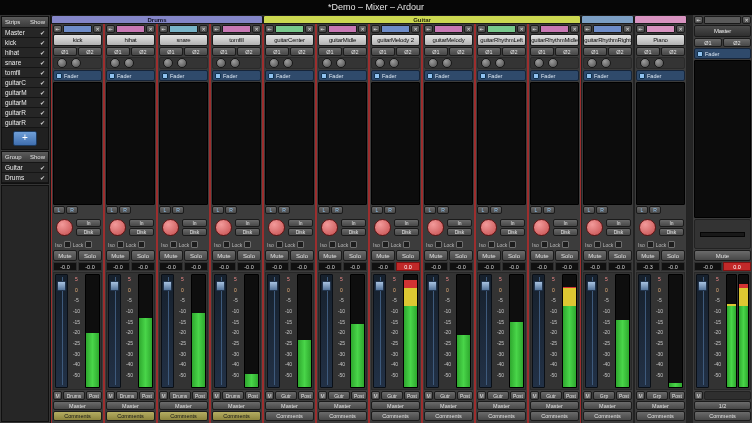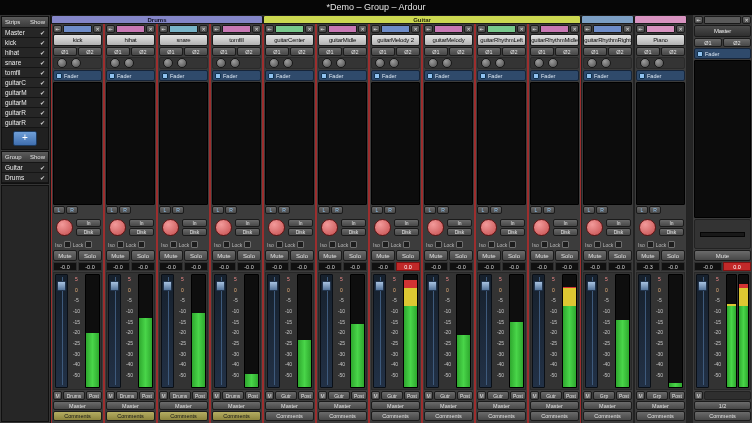--- a/index.html
+++ b/index.html
@@ -78,21 +78,21 @@
   .gap{width:5px;min-width:5px;background:#242424;}
   .master-col{width:61px;min-width:61px;display:flex;}
   .strip.master{width:61px;min-width:61px;}
   .mpan{height:28px;background:#333;border:1px solid #222;margin-bottom:1px;position:relative;border-radius:2px;}
   .mpan .groove{position:absolute;left:5px;right:5px;top:12px;height:3px;background:#181818;border:1px solid #050505;}
   .botfill{flex:1;background:#2f2f2f;border:1px solid #222;border-radius:2px;}
 </style>
 </head>
 <body>
 
-<div class="titlebar">*Demo – Group – Ardour</div>
+<div class="titlebar">*Demo – Mixer – Ardour</div>
 
 <div class="main">
 
   <div class="sidebar">
     <div class="panel">
       <div class="panel-header">
         <span>Strips</span>
         <span>Show</span>
       </div>
       <div>

